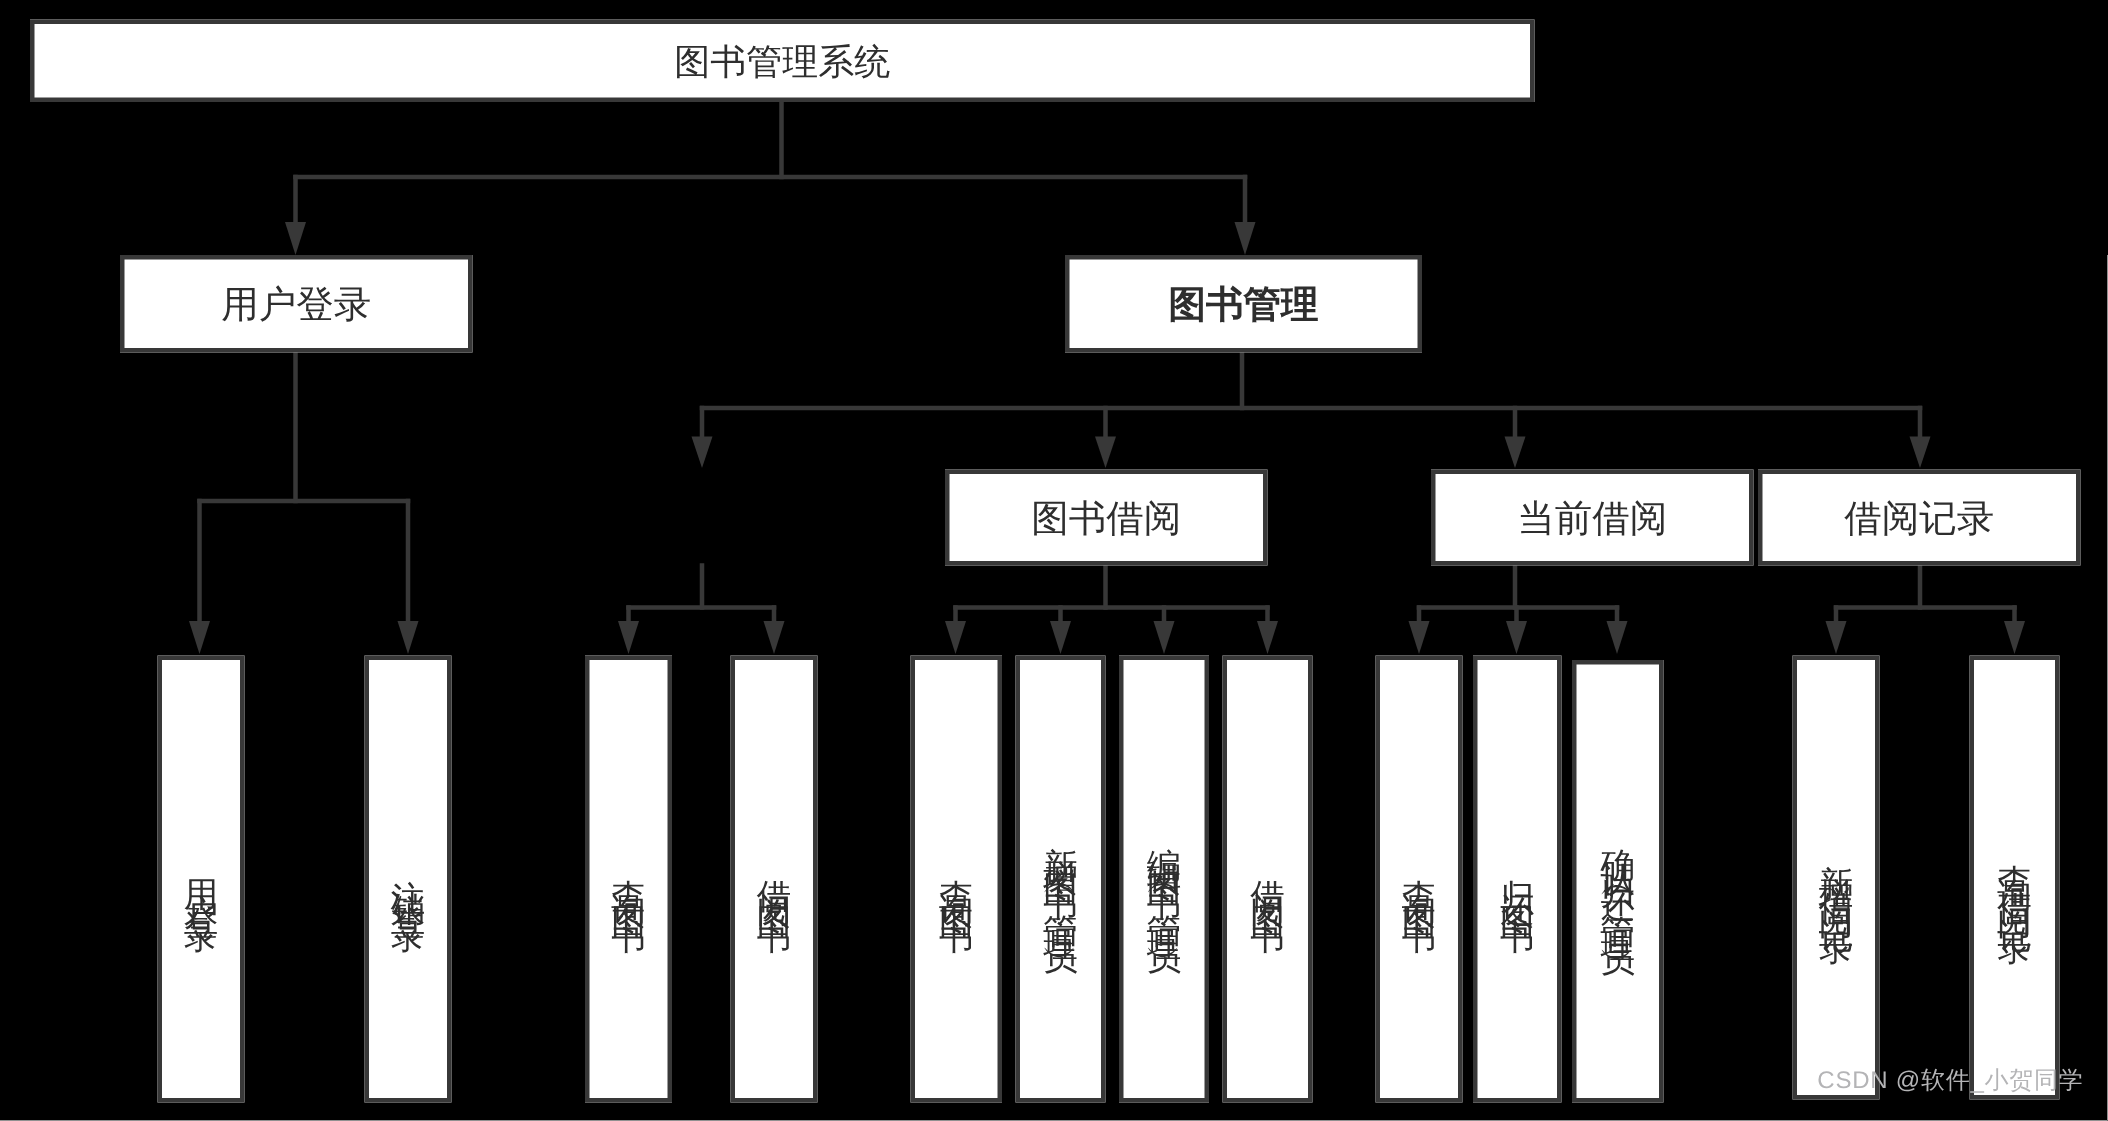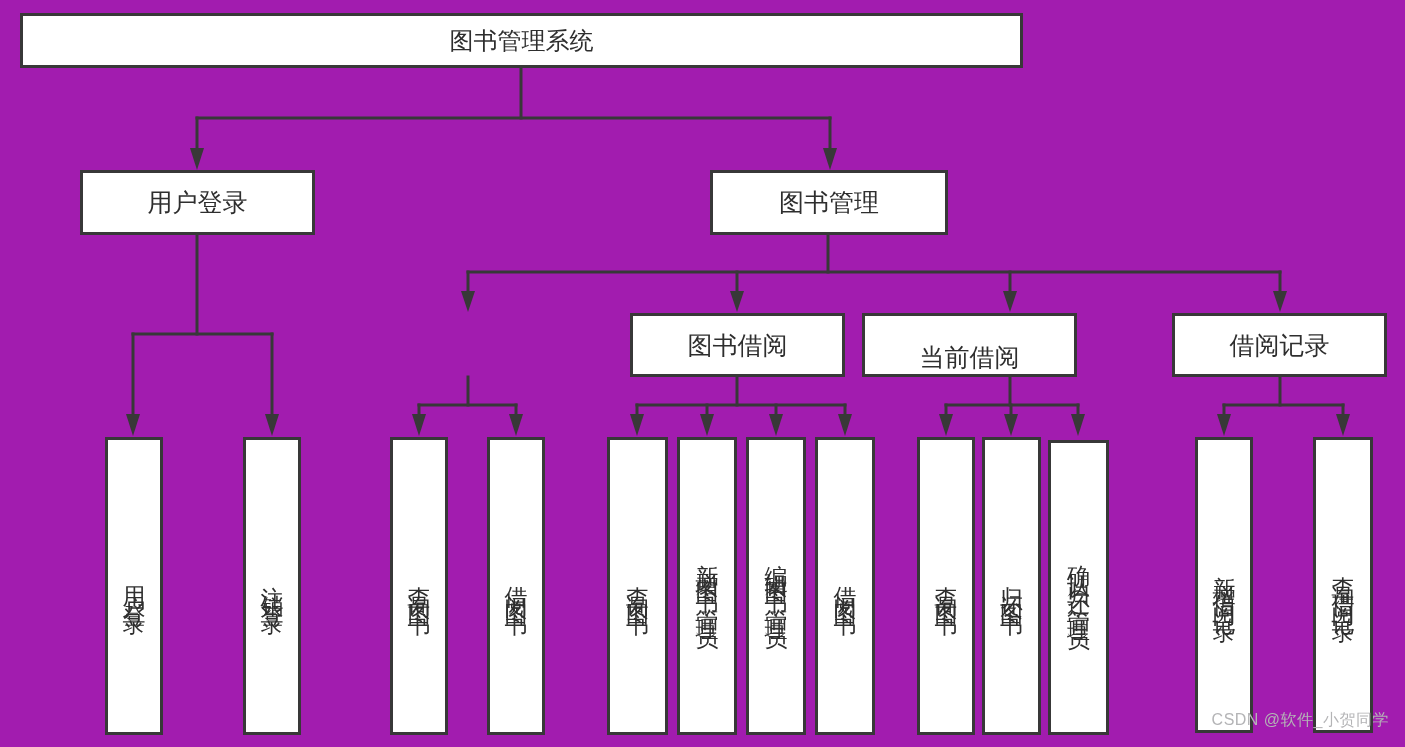--- a/index.html
+++ b/index.html
@@ -1,20 +1,20 @@
 <!DOCTYPE html>
 <html><head>
 <meta charset="utf-8">
 <style>
   html, body { margin: 0; padding: 0; background: #ffffff; }
   .stage {
     position: relative;
     width: 1405px;
     height: 747px;
-    background: #a21caf;
+    background: #000000;
     font-family: "Liberation Sans", "DejaVu Sans", sans-serif;
     overflow: hidden;
   }
   .connectors {
     position: absolute;
     left: 0; top: 0;
     width: 1405px; height: 747px;
     z-index: 0;
   }
   .hbox {
@@ -133,28 +133,28 @@
     </g>
   </svg>
 
   <div class="hbox root" style="left:20px; top:13px; width:1003px; height:55px;">
     <span>图书管理系统</span>
   </div>
 
   <div class="hbox node" style="left:80px; top:170px; width:235px; height:65px;">
     <span>用户登录</span>
   </div>
-  <div class="hbox node" style="left:710px; top:170px; width:238px; height:65px;">
+  <div class="hbox node" style="left:710px; top:170px; width:238px; height:65px;font-weight:bold;">
     <span>图书管理</span>
   </div>
 
   <div class="hbox node" style="left:630px; top:313px; width:215px; height:64px;">
     <span>图书借阅</span>
   </div>
-  <div class="hbox node" style="left:862px; top:313px; width:215px; height:64px;align-items:flex-end;">
+  <div class="hbox node" style="left:954px; top:313px; width:215px; height:64px;">
     <span>当前借阅</span>
   </div>
   <div class="hbox node" style="left:1172px; top:313px; width:215px; height:64px;">
     <span>借阅记录</span>
   </div>
 
   <div class="vbox" style="left:105px; top:437px; width:58px; height:298px;">
     <span class="vlabel">用户登录</span>
   </div>
   <div class="vbox" style="left:243px; top:437px; width:58px; height:298px;">

